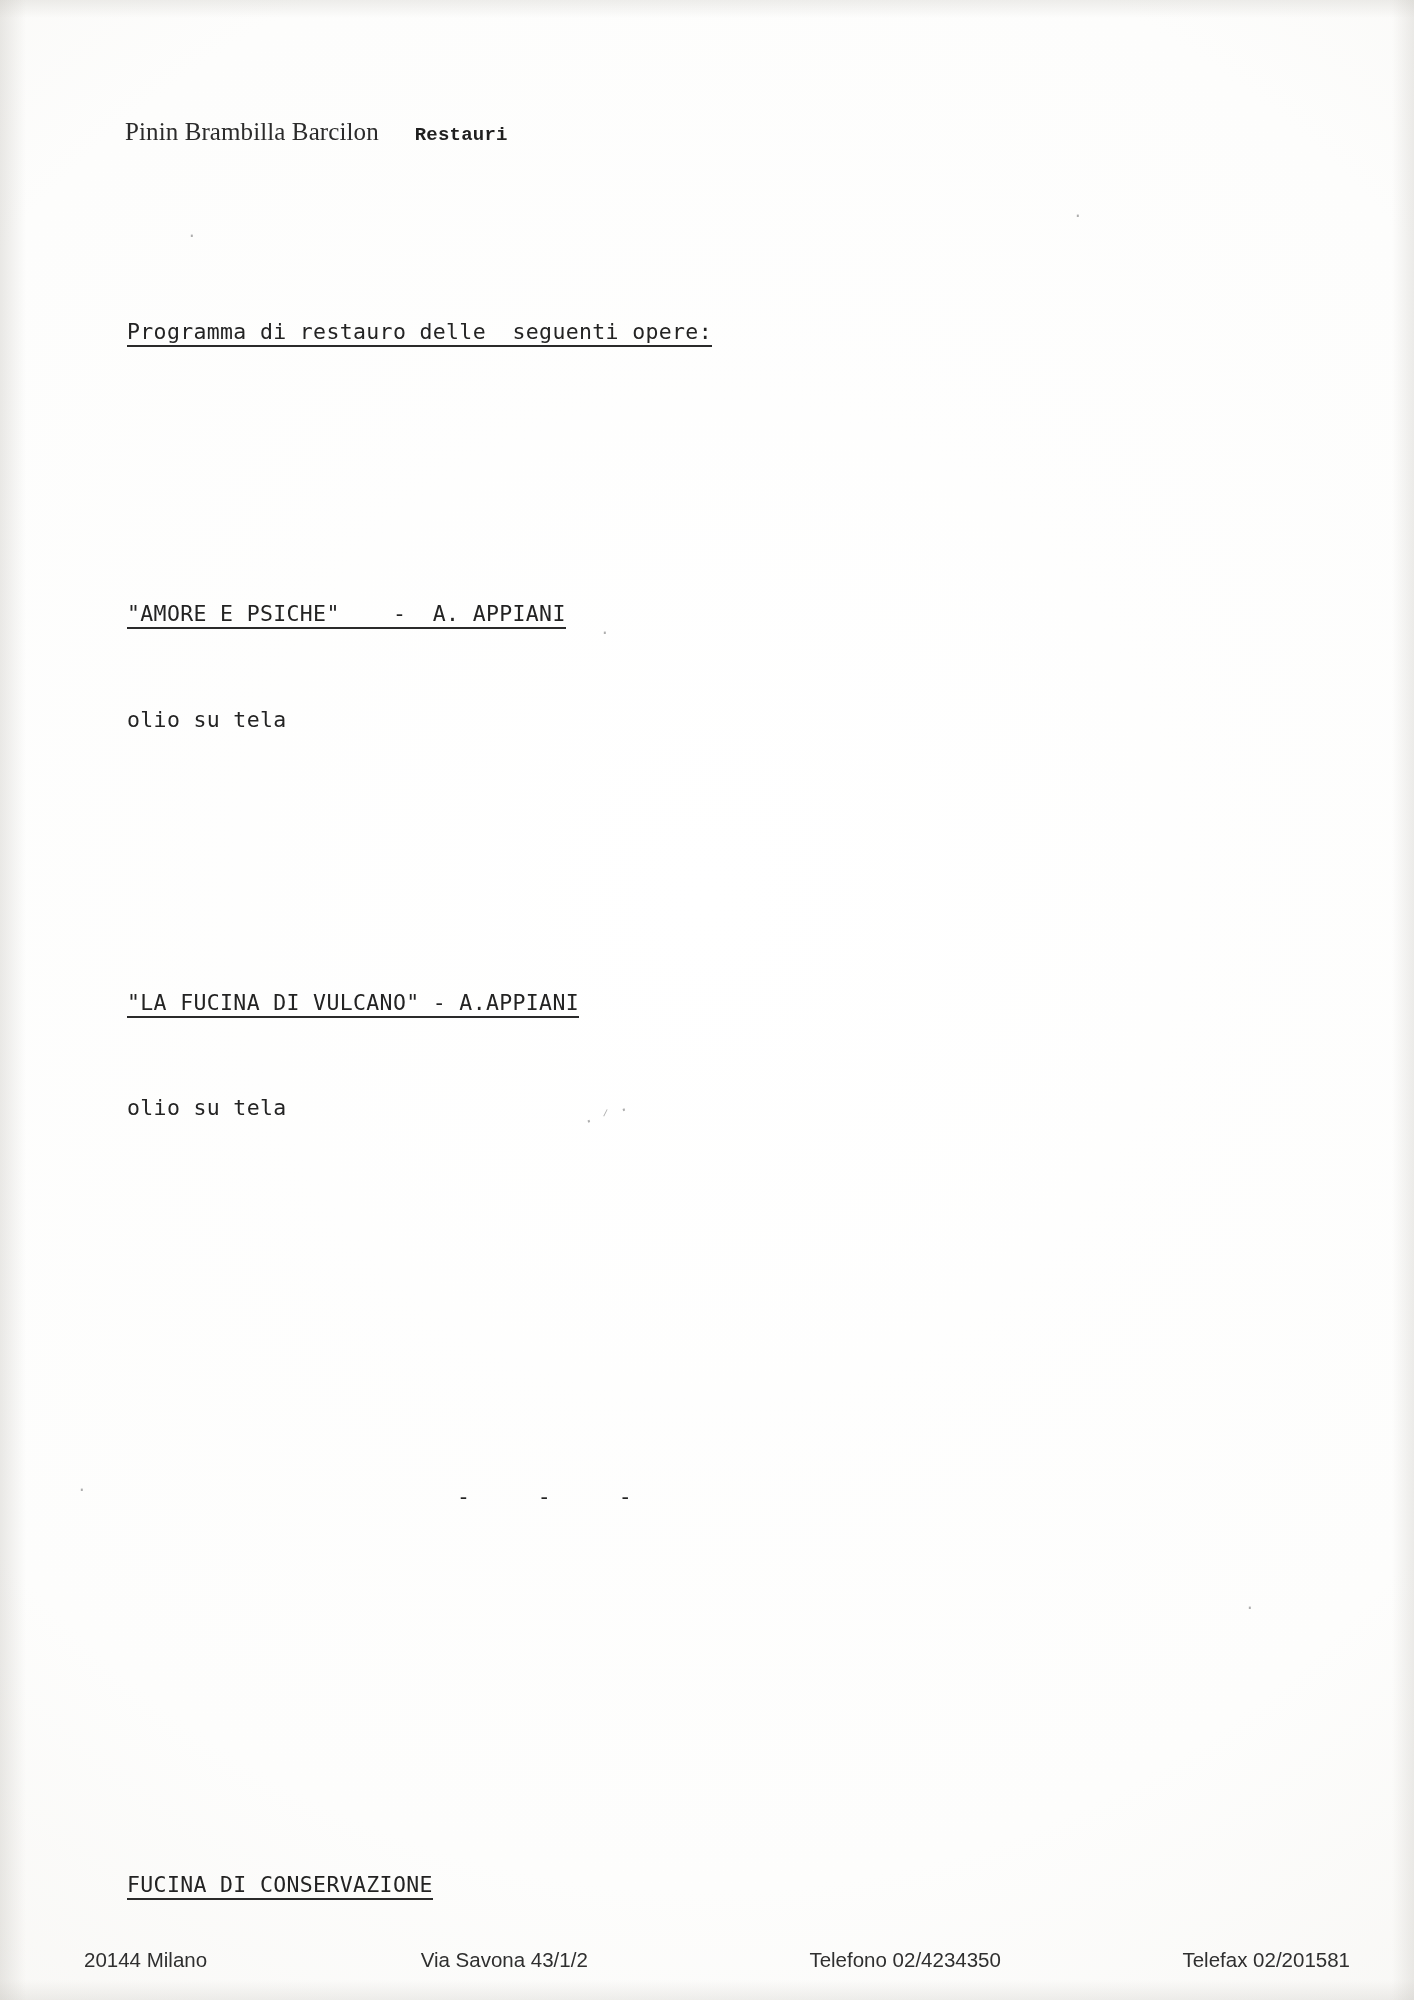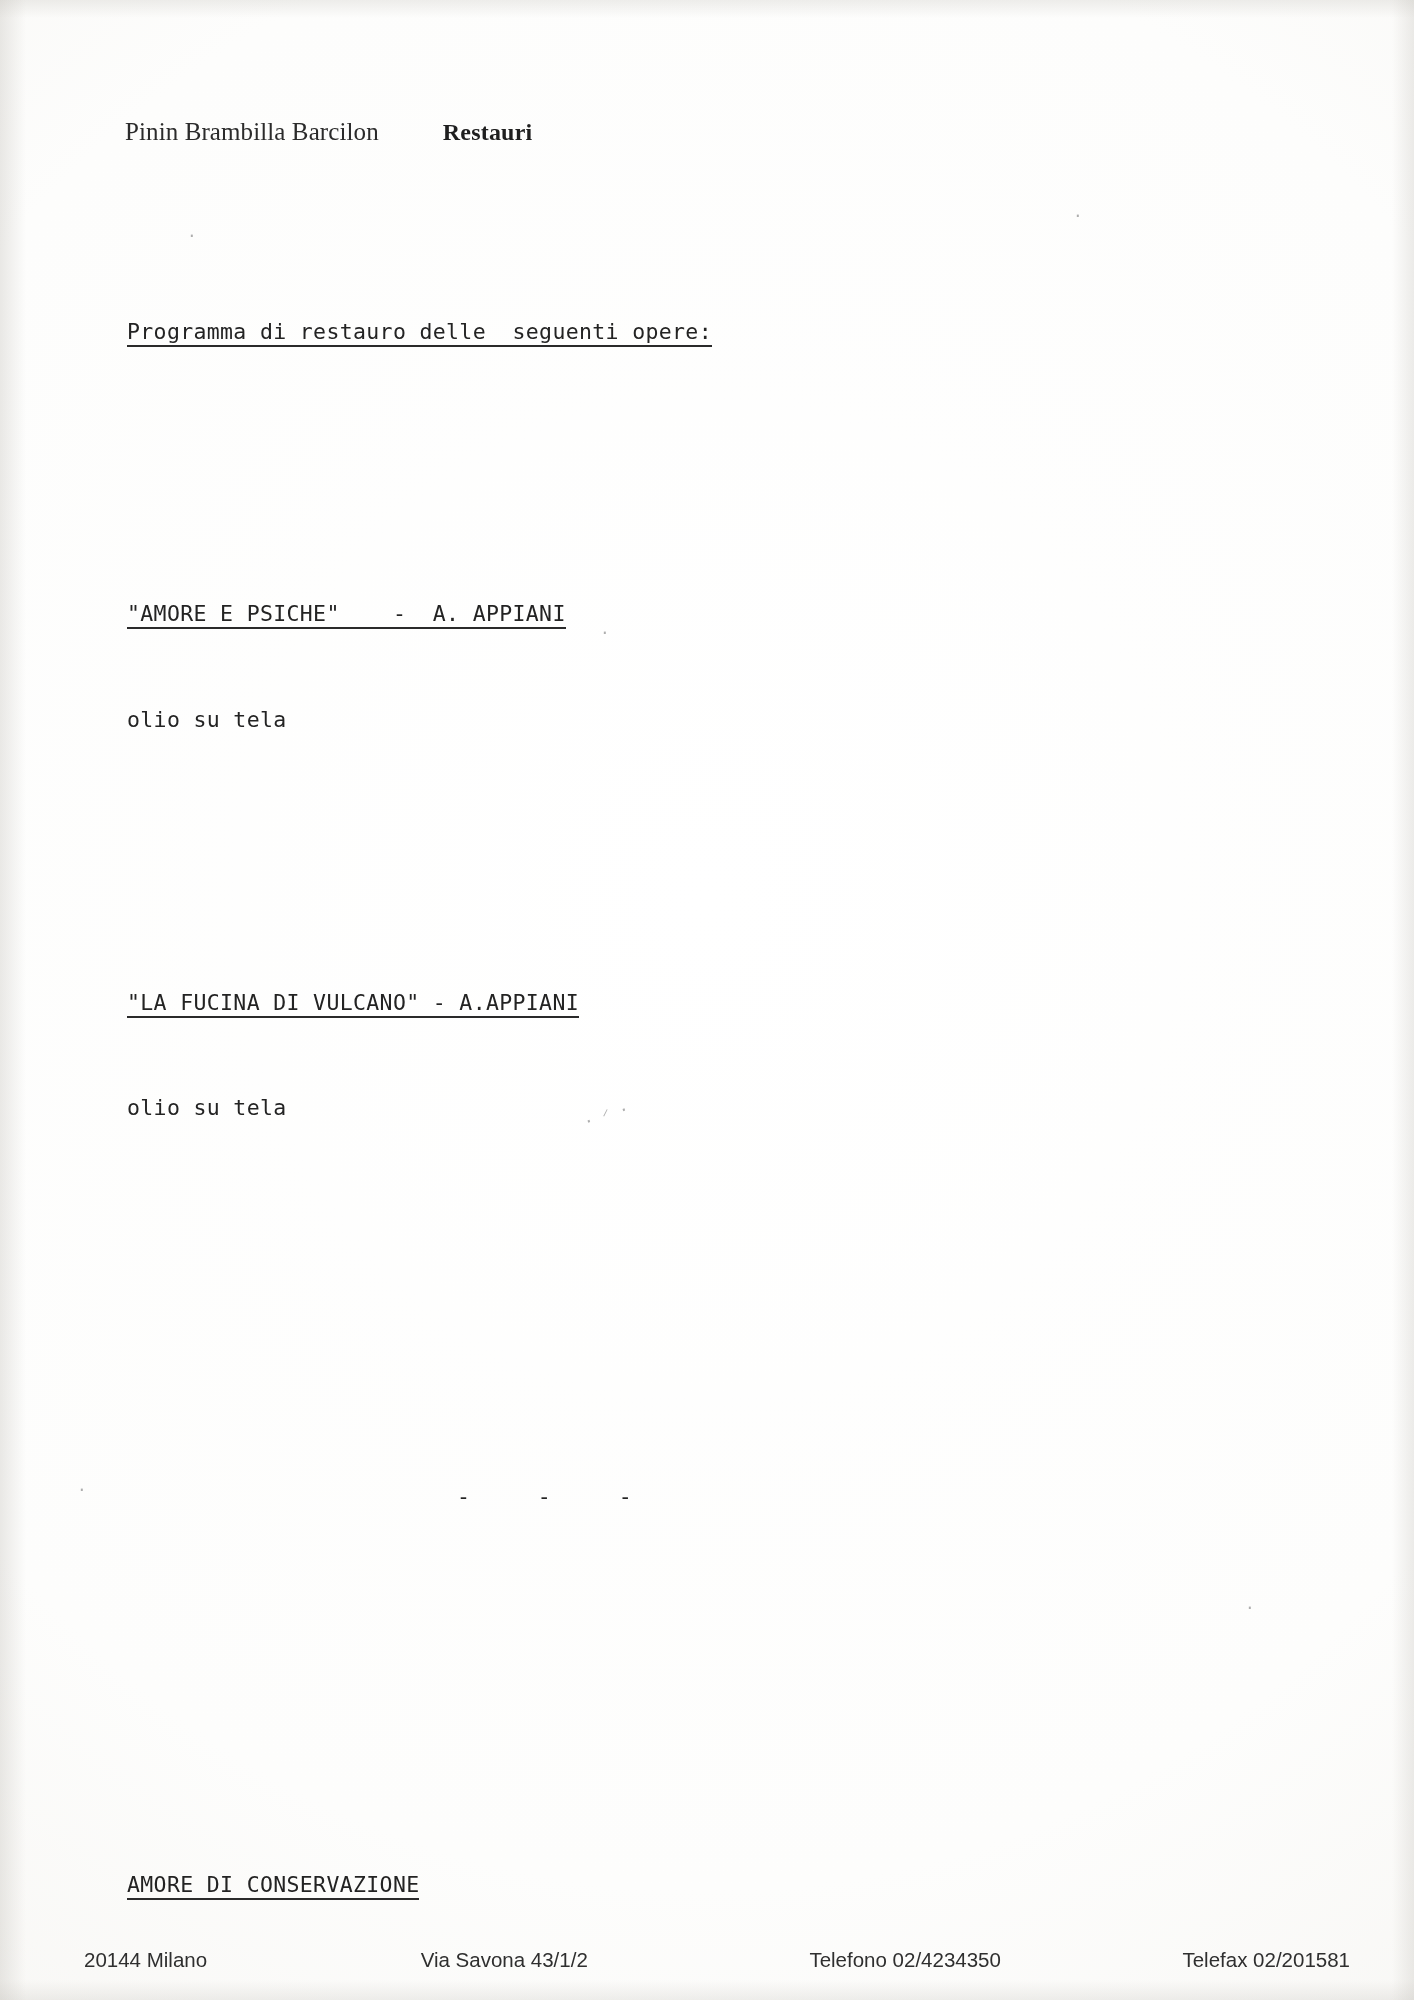--- a/index.html
+++ b/index.html
@@ -45,26 +45,25 @@
     gap: 36px;
     white-space: pre;
   }
   .lh-name {
     font-family: Liberation Serif, serif;
     font-size: 25px;
     letter-spacing: 0.1px;
     color: #2b2b2b;
   }
   .lh-word {
-    font-family: Liberation Serif, serif;
-    font-size: 24px;
+    font-family: Liberation Mono, monospace;
+    font-size: 19px;
     font-weight: bold;
     letter-spacing: 0.2px;
     color: #1f1f1f;
-    margin-left: 28px;
   }
 
   
   #typed {
     position: absolute;
     left: 127px;
     top: 208px;
     width: 1180px;
     font-family: "DejaVu Sans Mono", "Liberation Mono", monospace;
     font-size: 21.5px;
@@ -142,21 +141,21 @@
     <span class="ln">olio su tela</span>
 
     <span class="blank"></span>
     <span class="blank"></span>
 
     <span class="sep indent-sep">-  -  -</span>
 
     <span class="blank"></span>
     <span class="blank"></span>
 
-    <span class="ln"><span class="u-head">AMORE DI CONSERVAZIONE</span></span>
+    <span class="ln"><span class="u-head">FUCINA DI CONSERVAZIONE</span></span>
 
     
     
     
     
     
     
     
     
     

